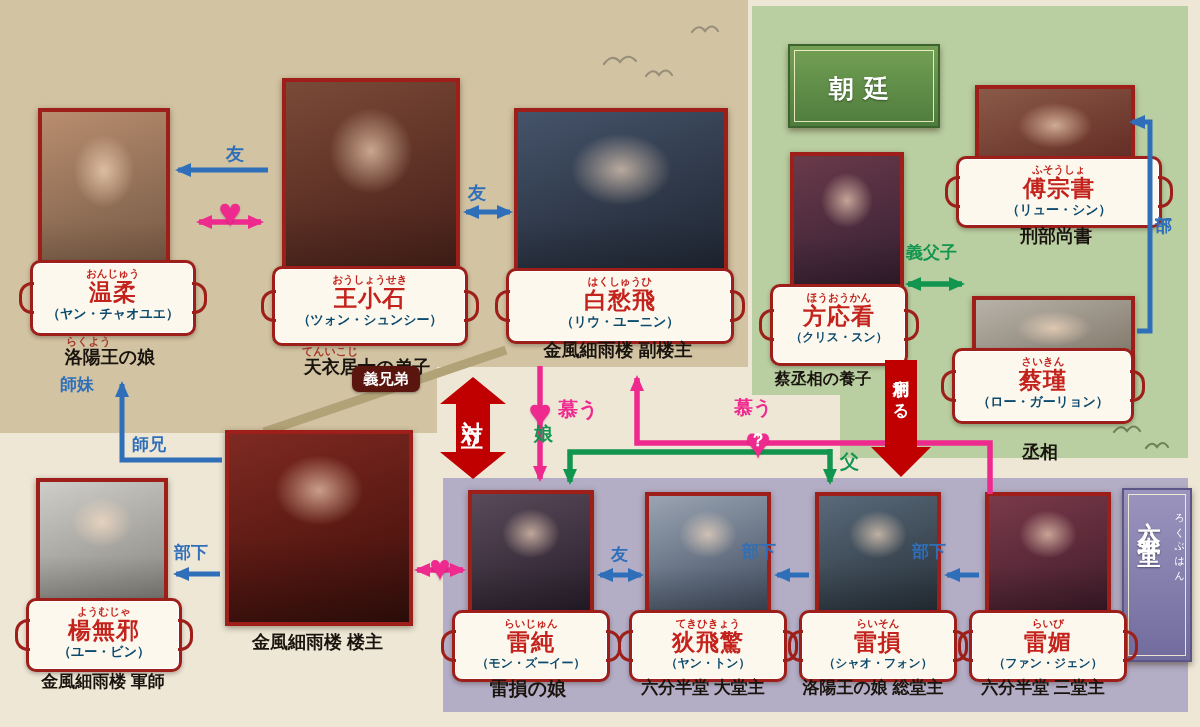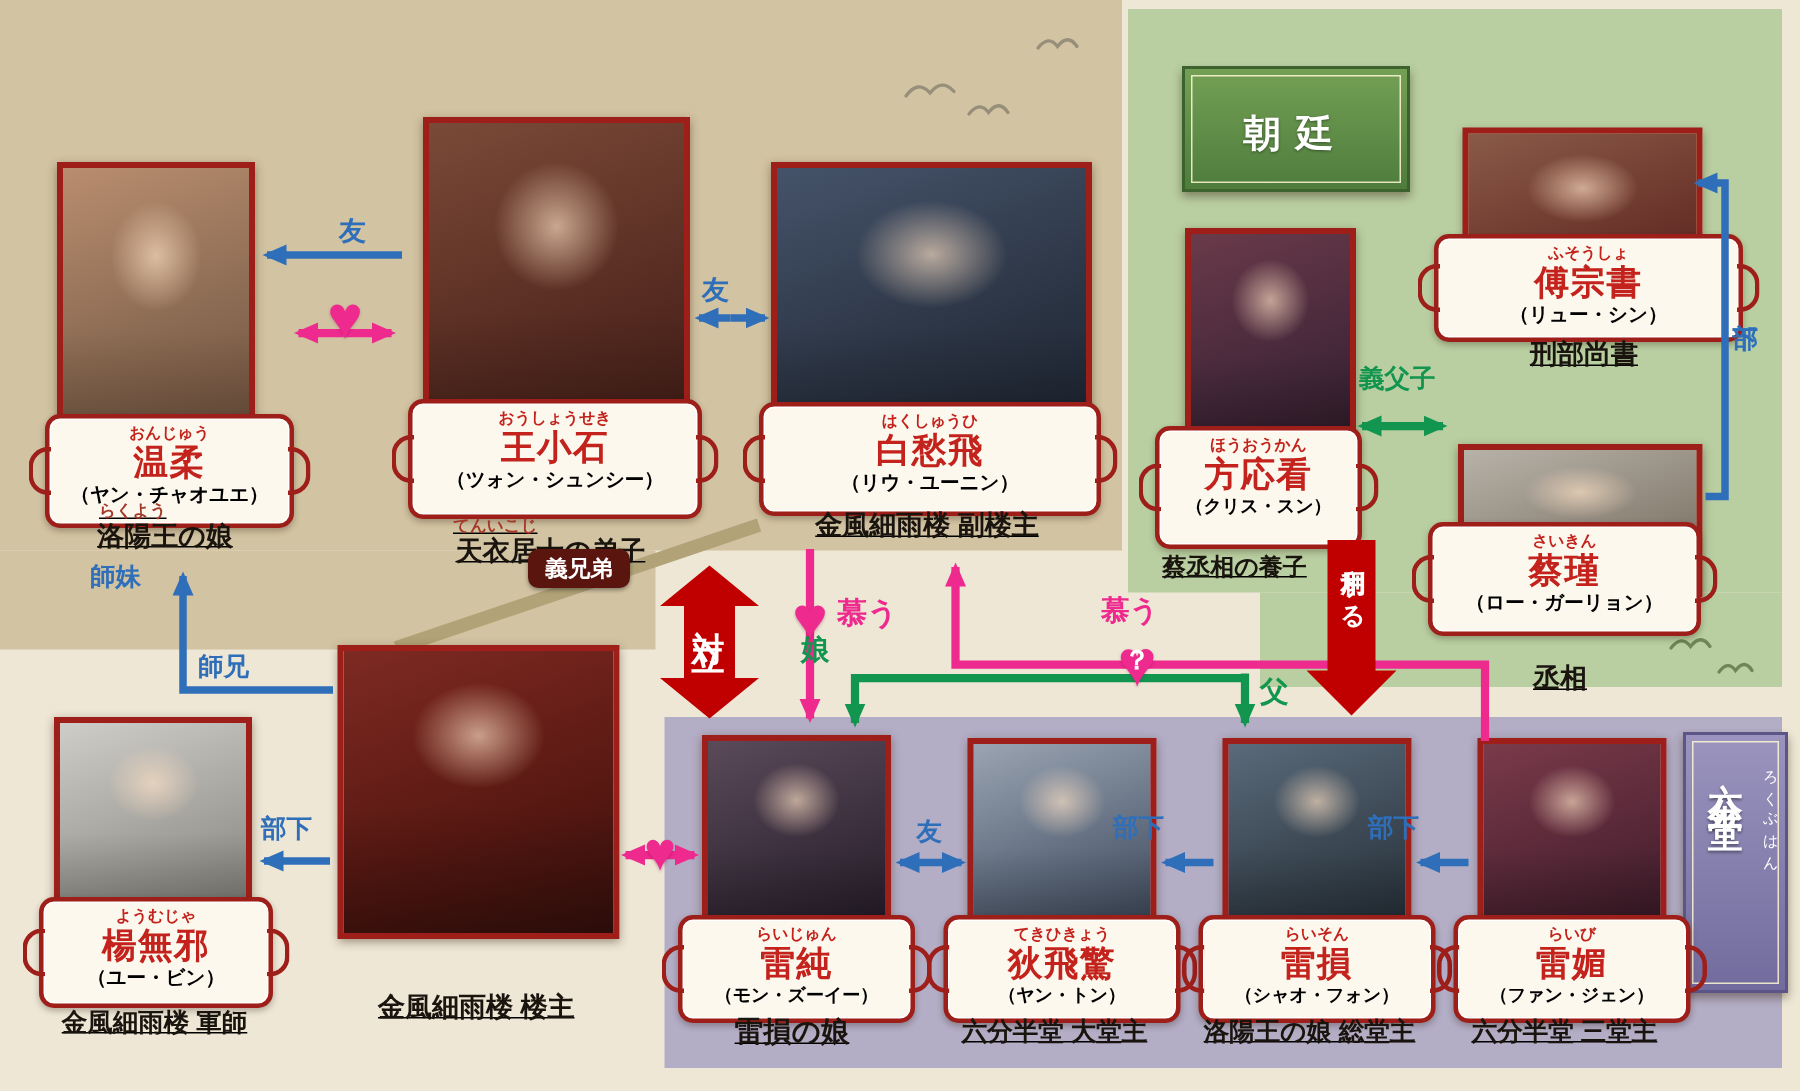--- a/index.html
+++ b/index.html
@@ -16,22 +16,22 @@
      background:radial-gradient(ellipse 34% 26% at 50% 30%,rgba(255,226,198,.65),rgba(255,226,198,0) 72%),
                 linear-gradient(180deg,rgba(0,0,0,0) 55%,rgba(0,0,0,.25));}
   .card{position:absolute;z-index:3;background:#fcf8ee;border:3px solid #9e1f1a;border-radius:10px;
         box-shadow:inset 0 0 0 1px #fff,0 2px 4px rgba(40,20,10,.3);text-align:center;padding-top:4px;box-sizing:content-box;}
   .card::before,.card::after{content:'';position:absolute;top:50%;width:12px;height:26px;
         border:3px solid #9e1f1a;transform:translateY(-50%);background:transparent;}
   .card::before{left:-14px;border-right:none;border-radius:13px 0 0 13px;}
   .card::after{right:-14px;border-left:none;border-radius:0 13px 13px 0;}
   .furi{font-size:10.5px;font-weight:bold;color:#c3231c;line-height:1.15;}
   .cname{font-size:23px;font-weight:bold;color:#c3231c;line-height:1.15;letter-spacing:1px;}
-  .actor{font-size:13px;font-weight:bold;color:#000000;line-height:1.25;white-space:nowrap;}
-  .tblock{position:absolute;z-index:3;text-align:center;text-decoration:underline;}
+  .actor{font-size:13px;font-weight:bold;color:#0c4a6e;line-height:1.25;white-space:nowrap;}
+  .tblock{position:absolute;z-index:3;text-align:center;}
   .tfuri{display:block;font-size:11px;font-weight:bold;color:#a4392b;line-height:1;text-align:left;}
   .tmain{display:block;font-size:18px;font-weight:bold;color:#1a140f;line-height:1.2;white-space:nowrap;}
   .plaque{position:absolute;z-index:3;text-align:center;color:#fff;
           font-family:"DejaVu Serif","Liberation Serif",serif;box-shadow:0 3px 6px rgba(50,30,10,.45);}
   .plaque::before{content:'';position:absolute;inset:4px;border:1.5px solid rgba(255,248,214,.85);pointer-events:none;}
   .plaque-gold{background:linear-gradient(180deg,#d8b765,#b08f3e 45%,#8c6d28);border:2px solid #7a5c1e;}
   .plaque-green{background:linear-gradient(180deg,#74a055,#4e7c3c);border:2px solid #3c632e;}
   .plaque-purple{background:linear-gradient(180deg,#9a94be,#726c9e);border:2px solid #5c5688;}
   .pfuri{display:block;font-size:12px;line-height:1.2;letter-spacing:2px;}
   .pmain{display:block;font-size:25px;font-weight:bold;line-height:1.2;letter-spacing:3px;text-shadow:0 1px 2px rgba(0,0,0,.4);}
@@ -96,21 +96,21 @@
   <div class="photo ph3" style="left:975px;top:85px;width:152px;height:122px"></div>
   <div class="photo ph4" style="left:790px;top:152px;width:106px;height:148px"></div>
   <div class="photo ph5" style="left:972px;top:296px;width:155px;height:94px"></div>
   <div class="photo ph6" style="left:36px;top:478px;width:124px;height:134px"></div>
   <div class="photo ph7" style="left:225px;top:430px;width:180px;height:188px"></div>
   <div class="photo ph8" style="left:468px;top:490px;width:118px;height:132px"></div>
   <div class="photo ph9" style="left:645px;top:492px;width:118px;height:128px"></div>
   <div class="photo ph10" style="left:815px;top:492px;width:118px;height:128px"></div>
   <div class="photo ph11" style="left:985px;top:492px;width:118px;height:128px"></div>
 
-  <div class="card" style="left:30px;top:276px;width:160px;height:66px">
+  <div class="card" style="left:30px;top:260px;width:160px;height:66px">
     <div class="furi">おんじゅう</div>
     <div class="cname">温柔</div>
     <div class="actor">（ヤン・チャオユエ）</div>
   </div>
   <div class="card" style="left:272px;top:266px;width:190px;height:70px">
     <div class="furi">おうしょうせき</div>
     <div class="cname">王小石</div>
     <div class="actor">（ツォン・シュンシー）</div>
   </div>
   <div class="card" style="left:506px;top:268px;width:222px;height:66px">
@@ -175,21 +175,21 @@
   </div>
   <div class="tblock" style="left:758px;top:369px;width:130px">
     <span class="tmain" style="font-size:16px">蔡丞相の養子</span>
   </div>
   <div class="tblock" style="left:952px;top:442px;width:176px">
     <span class="tmain">丞相</span>
   </div>
   <div class="tblock" style="left:8px;top:672px;width:190px">
     <span class="tmain" style="font-size:17px">金風細雨楼 軍師</span>
   </div>
-  <div class="tblock" style="left:205px;top:661px;width:225px">
+  <div class="tblock" style="left:205px;top:632px;width:225px">
     <span class="tmain">金風細雨楼 楼主</span>
   </div>
   <div class="tblock" style="left:440px;top:678px;width:176px">
     <span class="tmain" style="font-size:19px">雷損の娘</span>
   </div>
   <div class="tblock" style="left:615px;top:678px;width:176px">
     <span class="tmain" style="font-size:17px">六分半堂 大堂主</span>
   </div>
   <div class="tblock" style="left:785px;top:678px;width:176px">
     <span class="tmain" style="font-size:17px">洛陽王の娘 総堂主</span>

